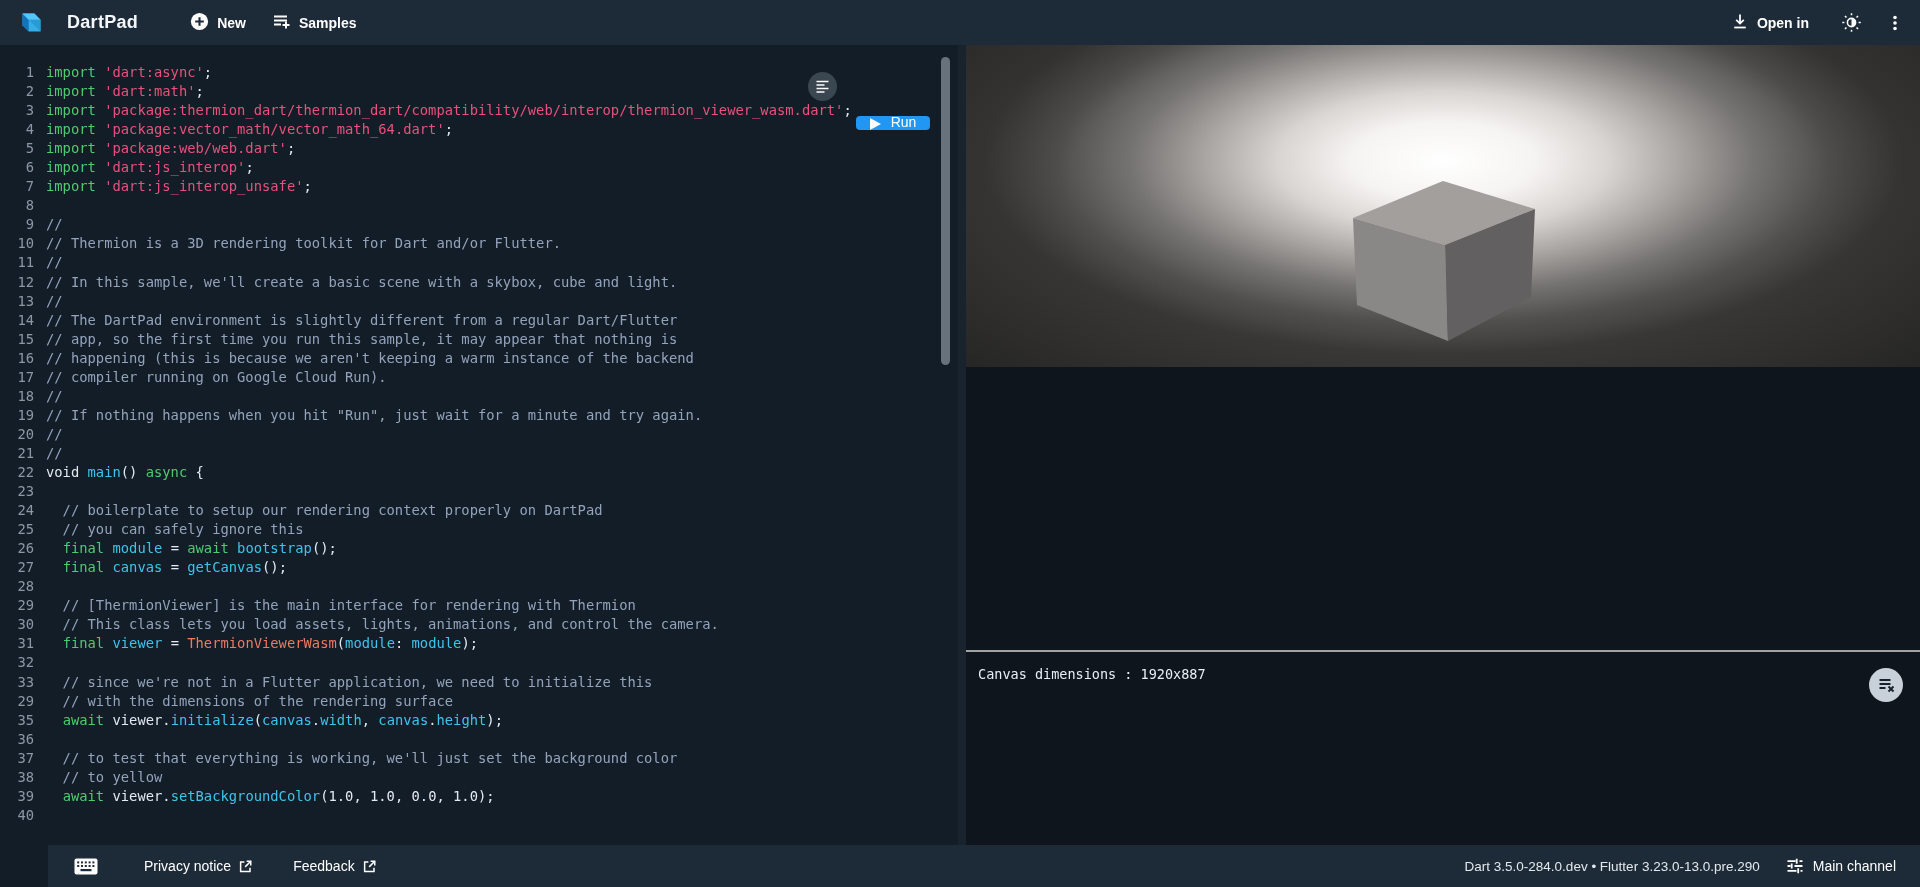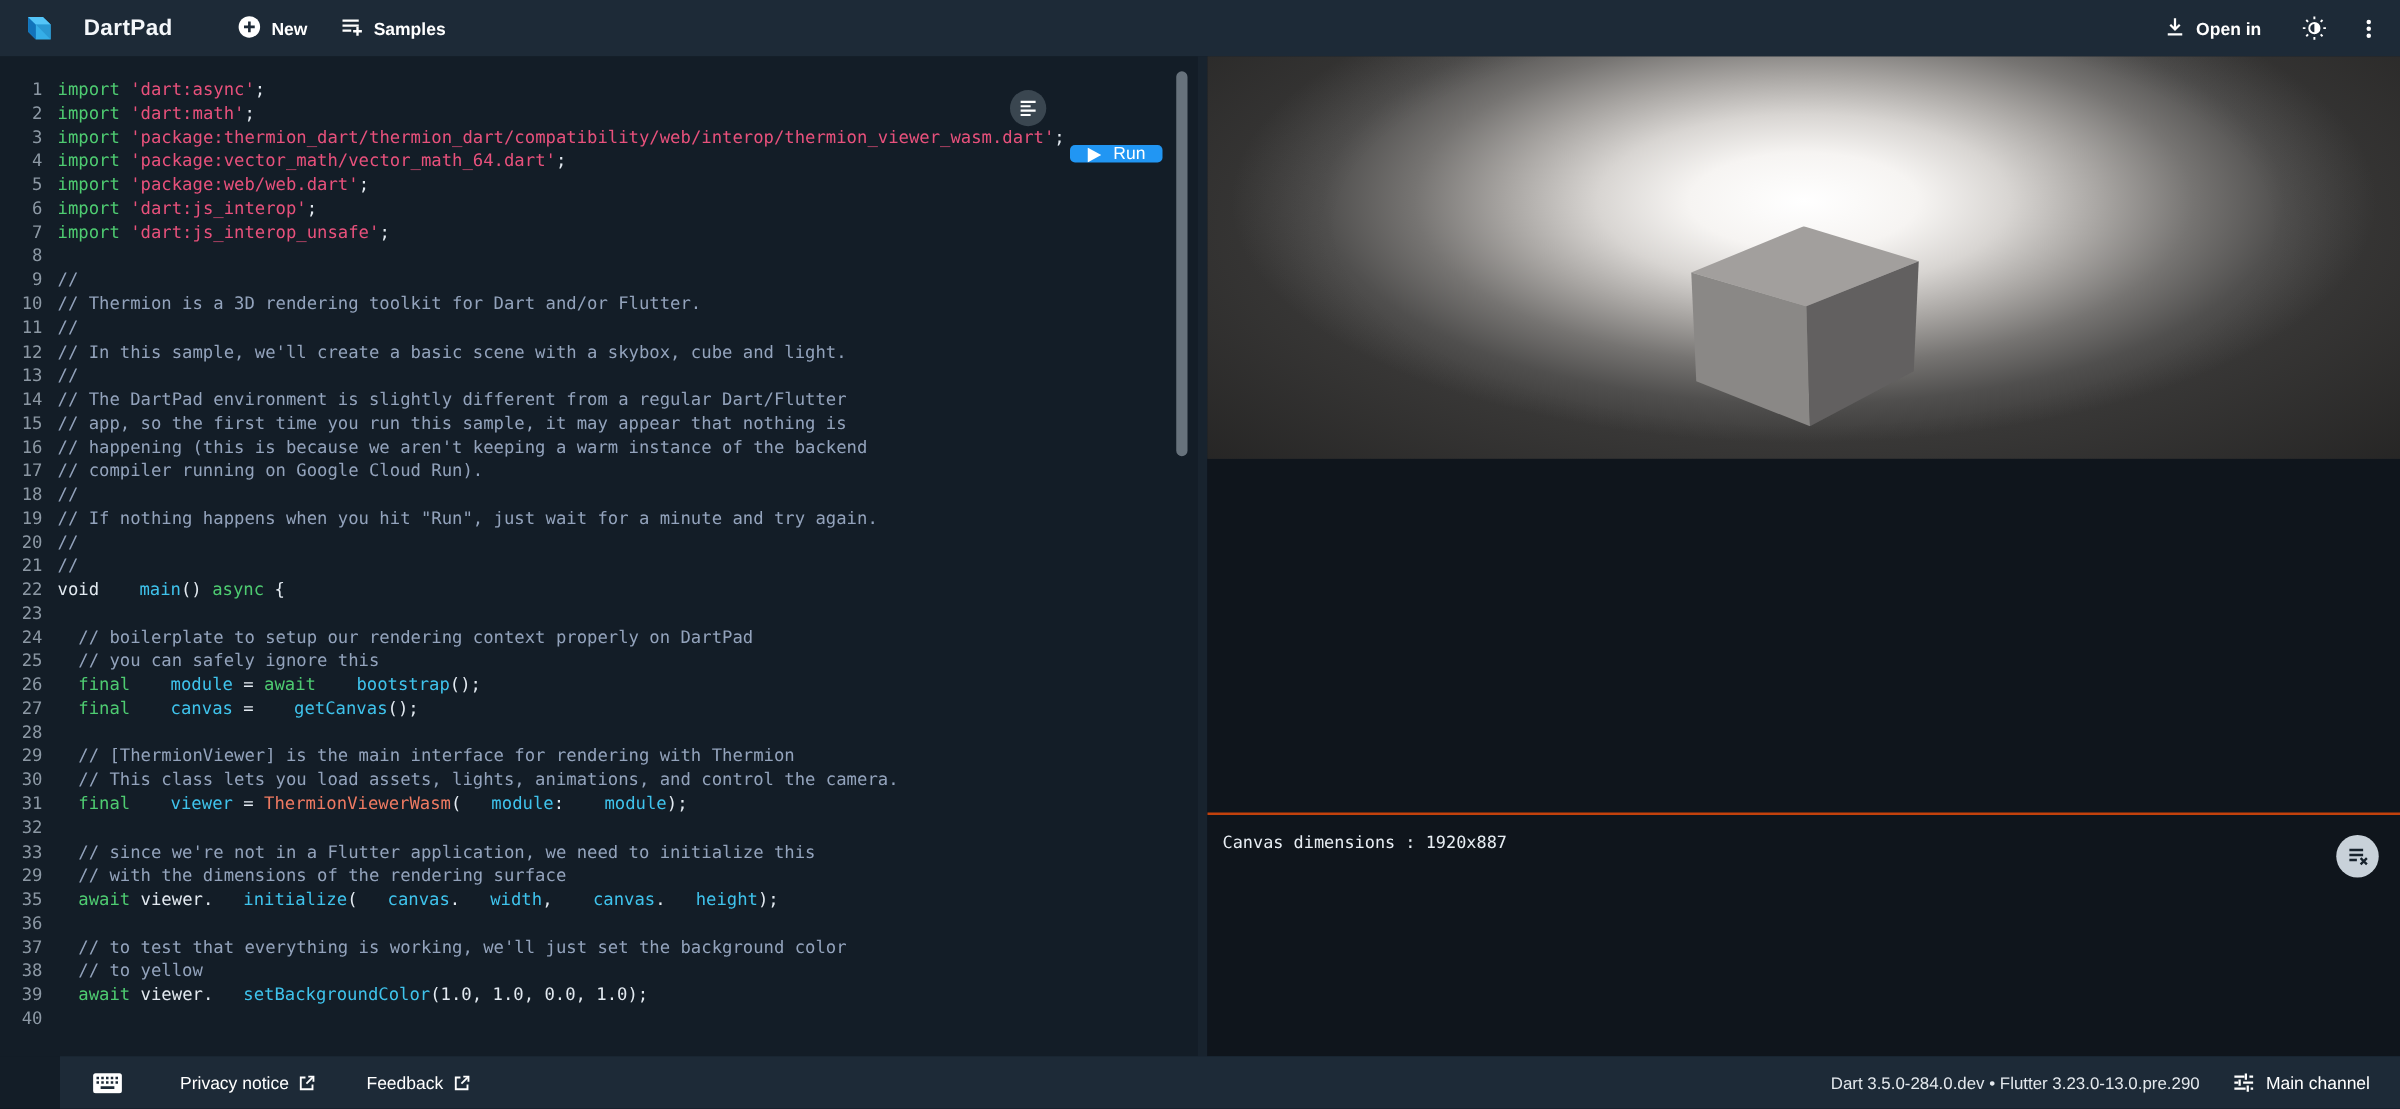--- a/index.html
+++ b/index.html
@@ -24,21 +24,21 @@
 
   
   .code-area { position:absolute; inset:0; padding-top:18px;
                font-family:"DejaVu Sans Mono", monospace; font-size:13.8px; }
   .cl { display:flex; height:19.05px; line-height:19.05px; white-space:pre; }
   .ln { width:34px; text-align:right; color:var(--code-linenum,#8c98a4); flex:none; user-select:none; }
   .lt { margin-left:12px; }
   .tk-k { color:var(--code-keyword,#4ecb71); }
   .tk-s { color:var(--code-string,#e8517c); }
   .tk-c { color:var(--code-comment,#93a3bc); }
-  .tk-i { color:var(--code-identifier,#3fc3ec);margin-left:24px; }
+  .tk-i { color:var(--code-identifier,#3fc3ec); }
   .tk-t { color:var(--code-type,#ee7a62); }
   .tk-p { color:var(--code-plain,#e2e9f0); }
 
   .fab-format { position:absolute; top:27px; right:121px; width:29px; height:29px; border-radius:50%;
                 background:#3a4650; border:none; display:flex; align-items:center; justify-content:center;
                 cursor:pointer; z-index:3; }
   .btn-run { position:absolute; top:27px; right:28px; width:74px; height:14px; border-radius:4px;
              background:var(--accent-blue,#2196f3); border:none; display:flex; align-items:flex-end;
              justify-content:center; gap:10px; color:#fff; font-size:14px; font-weight:500;
              font-family:"Liberation Sans", sans-serif; cursor:pointer; z-index:3;margin-top:44px; }
@@ -48,21 +48,21 @@
   
   .render-canvas { position:relative; height:322px; cursor:pointer;
     background:
       radial-gradient(ellipse 75% 95% at 50% 42%, rgba(0,0,0,0) 52%, rgba(8,8,8,0.5) 100%),
       radial-gradient(ellipse 48% 60% at 50% 36%,
         #ffffff 0%, #f6f4f2 20%, #d8d5d2 36%, #a8a5a2 52%, #767472 68%, #504f4e 84%, #3b3a39 100%);
   }
   .cube { position:absolute; left:50%; top:216px; transform:translate(-50%,-50%); }
   .frame-rest { flex:1; background:var(--output-bg,#0f151c); }
 
-  .console { height:195px; border-top:2px solid #c2410c; position:relative;
+  .console { height:195px; border-top:2px solid #a3a3a3; position:relative;
              background:var(--output-bg,#0f151c); padding:14px 12px;
              font-family:"DejaVu Sans Mono", monospace; font-size:13.5px;
              color:var(--console-text,#e8eef4); }
   .fab-clear { position:absolute; top:16px; right:17px; width:34px; height:34px; border-radius:50%;
                background:#c8d1d9; border:none; display:flex; align-items:center; justify-content:center;
                cursor:pointer; }
 
   
   .statusbar { position:absolute; bottom:0; left:0; right:0; height:42px;
                background:var(--bar-bg,#1d2a37); display:flex; align-items:center; z-index:5;margin-left:48px; }

